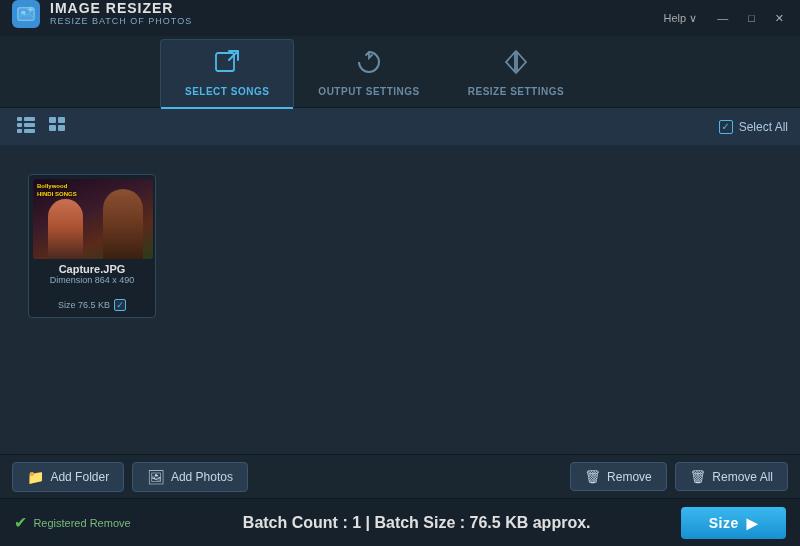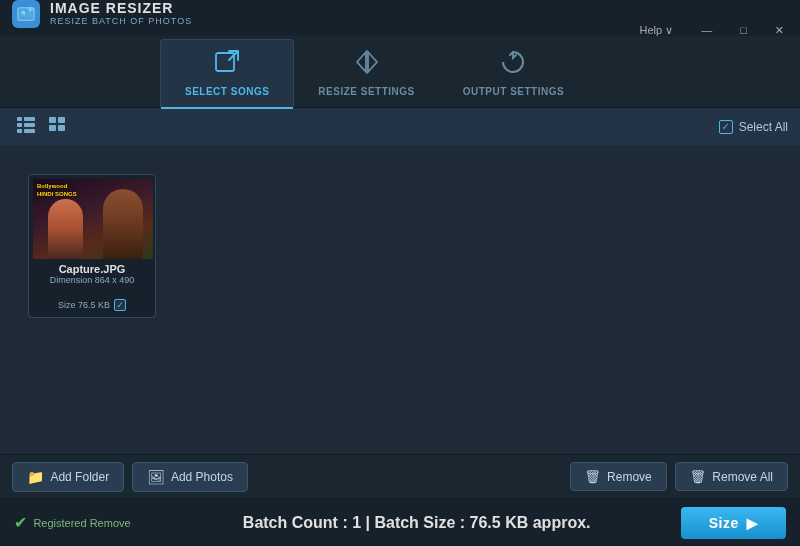--- a/index.html
+++ b/index.html
@@ -48,25 +48,25 @@
       letter-spacing: 1px;
     }
     #app-subtitle {
       font-size: 9px;
       color: #7fa8c8;
       letter-spacing: 1px;
     }
     #window-controls {
       position: absolute;
       right: 8px;
-      top: 12px;
+      top: 0;
       height: 36px;
       display: flex;
       align-items: center;
-      gap: 12px;
+      gap: 4px;
     }
     .win-ctrl {
       font-size: 11px;
       color: #aaa;
       padding: 4px 8px;
       cursor: pointer;
       border-radius: 3px;
     }
     #help-btn {
       font-size: 11px;
@@ -422,34 +422,34 @@
       <svg width="28" height="28" viewBox="0 0 28 28" fill="none">
         <rect x="3" y="5" width="18" height="18" rx="2" fill="none" stroke="#4db8e8" stroke-width="1.8"></rect>
         <path d="M16 3 L25 3 M25 3 L25 12 M25 3 L16 12" stroke="#4db8e8" stroke-width="2" stroke-linecap="round"></path>
       </svg>
     </div>
     <span class="tab-label">SELECT SONGS</span>
   </div>
   <div class="tab">
     <div class="tab-icon">
       <svg width="28" height="28" viewBox="0 0 28 28" fill="none">
+        <path d="M14 4 A10 10 0 1 1 4 14" fill="none" stroke="#6a8ba4" stroke-width="2"></path>
+        <path d="M14 4 L14 10 L17 7 M14 4 L11 7" fill="none" stroke="#6a8ba4" stroke-width="1.8" stroke-linecap="round"></path>
+      </svg>
+    </div>
+    <span class="tab-label">OUTPUT SETTINGS</span>
+  </div>
+  <div class="tab">
+    <div class="tab-icon">
+      <svg width="28" height="28" viewBox="0 0 28 28" fill="none">
         <polygon points="4,14 13,4 13,24" fill="none" stroke="#6a8ba4" stroke-width="1.8"></polygon>
         <polygon points="24,14 15,4 15,24" fill="none" stroke="#6a8ba4" stroke-width="1.8"></polygon>
       </svg>
     </div>
     <span class="tab-label">RESIZE SETTINGS</span>
-  </div>
-  <div class="tab">
-    <div class="tab-icon">
-      <svg width="28" height="28" viewBox="0 0 28 28" fill="none">
-        <path d="M14 4 A10 10 0 1 1 4 14" fill="none" stroke="#6a8ba4" stroke-width="2"></path>
-        <path d="M14 4 L14 10 L17 7 M14 4 L11 7" fill="none" stroke="#6a8ba4" stroke-width="1.8" stroke-linecap="round"></path>
-      </svg>
-    </div>
-    <span class="tab-label">OUTPUT SETTINGS</span>
   </div>
 </div>
 
 <div id="toolbar">
   <div id="view-buttons">
     <div class="view-btn">
       <svg width="18" height="16" viewBox="0 0 18 16" fill="#7aaccc">
         <rect x="0" y="0" width="5" height="4" rx="1"></rect>
         <rect x="7" y="0" width="11" height="4" rx="1"></rect>
         <rect x="0" y="6" width="5" height="4" rx="1"></rect>

